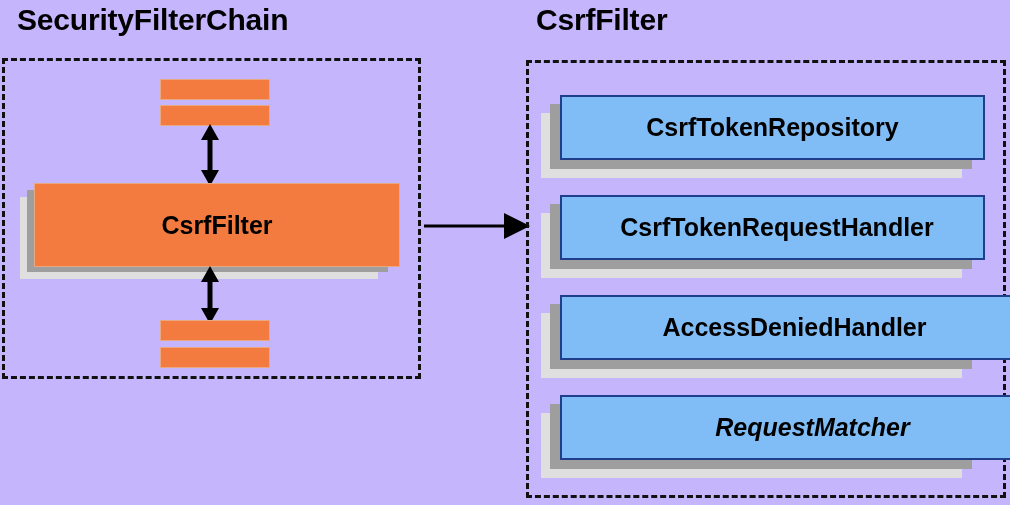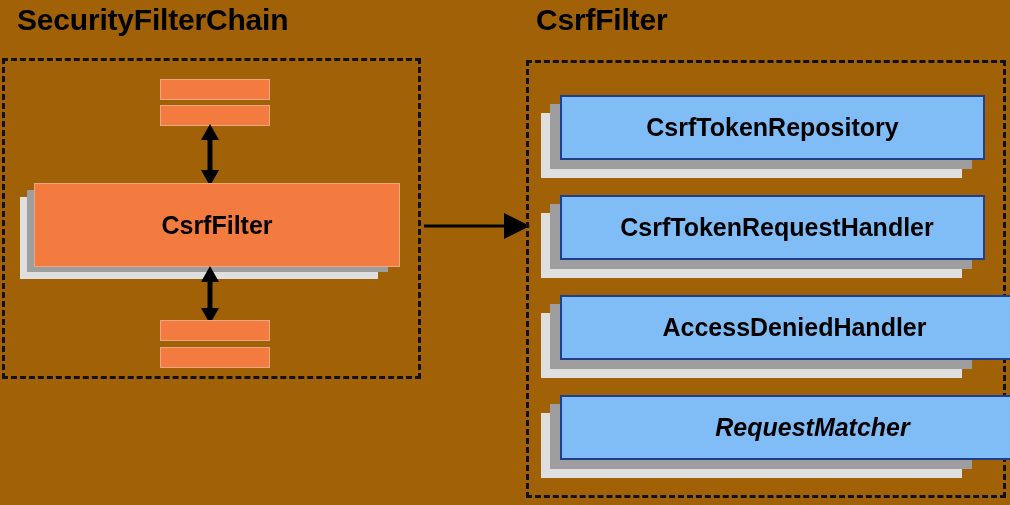--- a/index.html
+++ b/index.html
@@ -4,21 +4,21 @@
 <style>
   html, body {
     margin: 0;
     padding: 0;
     background: #ffffff;
   }
   #stage {
     position: relative;
     width: 1010px;
     height: 505px;
-    background: #a16207;
+    background: #c4b5fd;
     overflow: hidden;
     font-family: "Liberation Sans", sans-serif;
   }
 
   
   .panel-title {
     position: absolute;
     font-weight: bold;
     font-size: 30px;
     line-height: 30px;

